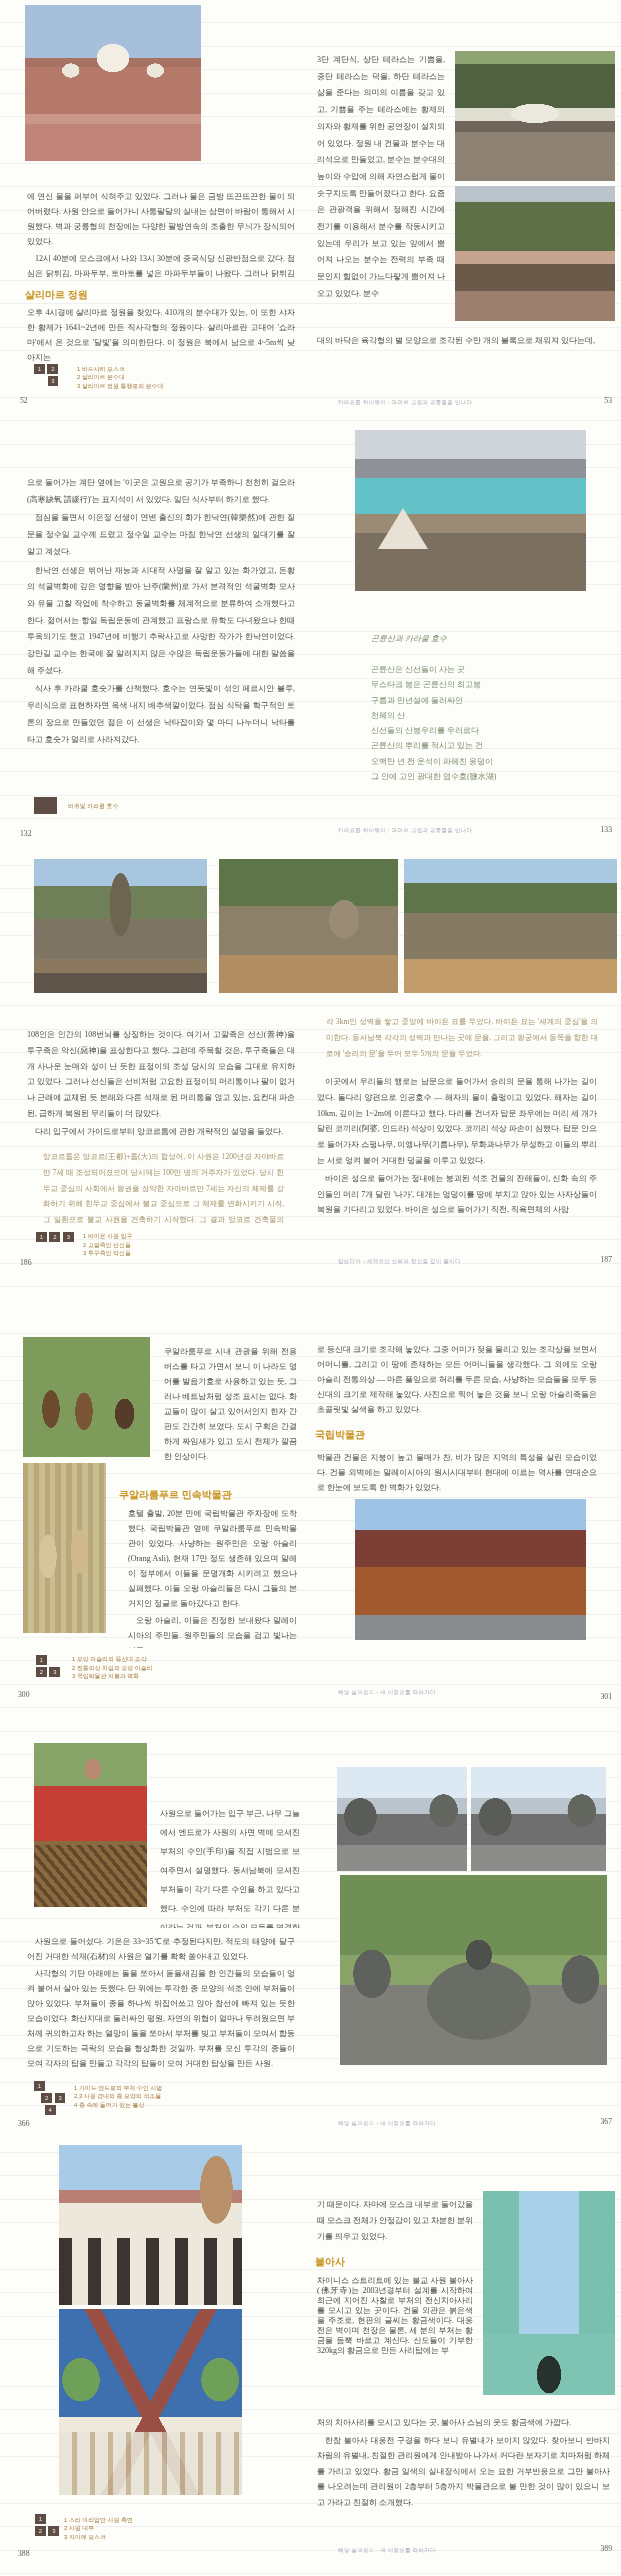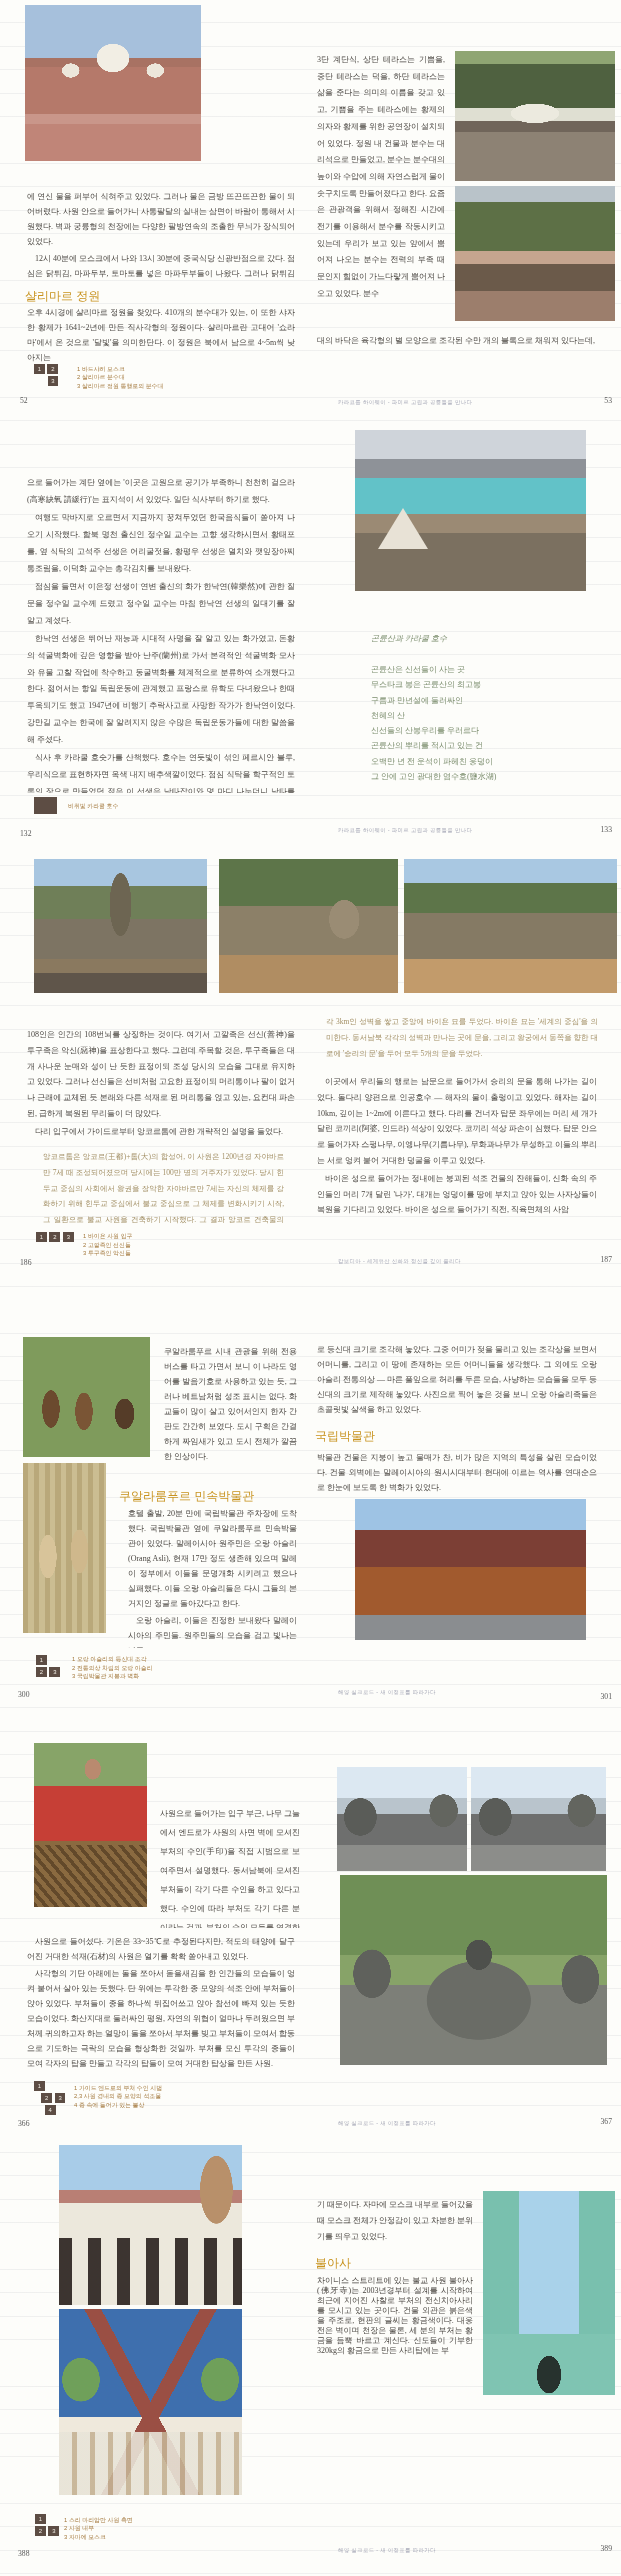--- a/index.html
+++ b/index.html
@@ -6,21 +6,21 @@
   #scan{position:relative;width:621px;height:2576px;margin:0 auto;background:#fdfdfa;
     background-image:repeating-linear-gradient(180deg, transparent 0 22.5px, rgba(120,125,140,.10) 22.5px 23.4px);
     font-family:"Liberation Serif",serif;overflow:hidden;}
   .spread{position:absolute;left:0;width:621px;}
   .photo{position:absolute;overflow:hidden;}
   .body{position:absolute;font-size:8px;line-height:15px;color:#4b4742;text-align:justify;overflow:hidden;}
   .body p{margin:2px;}
   .body p.ind{text-indent:8px;}
   .loose{line-height:16.7px;}
   .looser{line-height:15.8px;}
-  .h{position:absolute;font-family:"Liberation Sans",sans-serif;font-weight:normal;font-size:12px;color:#c8931f;}
+  .h{position:absolute;font-family:"Liberation Sans",sans-serif;font-weight:bold;font-size:10px;color:#c8931f;}
   .quote{position:absolute;font-size:7.5px;line-height:15.8px;color:#a39066;text-align:justify;overflow:hidden;}
   .poemtitle{position:absolute;font-style:italic;font-size:8px;color:#7b8d6d;}
   .poem{position:absolute;font-size:8px;color:#7b8d6d;}
   .poem div{height:15.3px;line-height:15.3px;}
   .caps{position:absolute;font-family:"Liberation Sans",sans-serif;}
   .sqwrap{position:absolute;left:0;top:0;}
   .sqrow{display:flex;margin-bottom:1.8px;}
   .sq{width:10.8px;height:10px;margin-right:2.7px;background:#5d4d44;color:#f3efe6;
       font-size:5.9px;line-height:10px;text-align:center;}
   .sq.off{margin-left:13.5px;}
@@ -138,21 +138,20 @@
     <div class="body" style="left:315px;top:331px;width:297px;height:16px">
       <p>대의 바닥은 육각형의 별 모양으로 조각된 수만 개의 블록으로 채워져 있다는데,</p>
     </div>
     <div class="footer" style="left:338px;top:399px">카라코룸 하이웨이 - 파미르 고원과 공룡들을 만나다</div>
     <div class="pnum r" style="left:576px;top:396px">53</div>
   </section>
 
   <section class="spread" style="top:430px;height:426px">
     <div class="body loose" style="left:25px;top:43px;width:272px;height:320px">
       <p>으로 들어가는 계단 옆에는 '이곳은 고원으로 공기가 부족하니 천천히 걸으라(高寒缺氧 請緩行)'는 표지석이 서 있었다. 일단 식사부터 하기로 했다.</p>
-      <p class="ind">여행도 막바지로 오르면서 지금까지 꿍쳐두었던 한국음식들이 쏟아져 나오기 시작했다. 함북 명천 출신인 정수일 교수는 고향 생각하시면서 황태포를, 옆 식탁의 고석주 선생은 어리굴젓을, 황평우 선생은 멸치와 깻잎장아찌 통조림을, 이덕화 교수는 총각김치를 보내왔다.</p>
       <p class="ind">점심을 들면서 이은정 선생이 연변 출신의 화가 한낙연(韓樂然)에 관한 질문을 정수일 교수께 드렸고 정수일 교수는 마침 한낙연 선생의 일대기를 잘 알고 계셨다.</p>
       <p class="ind">한낙연 선생은 뛰어난 재능과 시대적 사명을 잘 알고 있는 화가였고, 돈황의 석굴벽화에 깊은 영향을 받아 난주(蘭州)로 가서 본격적인 석굴벽화 모사와 유물 고찰 작업에 착수하고 동굴벽화를 체계적으로 분류하여 소개했다고 한다. 젊어서는 항일 독립운동에 관계했고 프랑스로 유학도 다녀왔으나 한때 투옥되기도 했고 1947년에 비행기 추락사고로 사망한 작가가 한낙연이었다. 강만길 교수는 한국에 잘 알려지지 않은 수많은 독립운동가들에 대한 말씀을 해 주셨다.</p>
       <p class="ind">식사 후 카라쿨 호숫가를 산책했다. 호수는 연둣빛이 섞인 페르시안 블루, 우리식으로 표현하자면 옥색 내지 배추색깔이었다. 점심 식탁을 학구적인 토론의 장으로 만들었던 젊은 이 선생은 낙타잡이와 몇 마디 나누더니 낙타를 타고 호숫가 멀리로 사라져갔다.</p>
 
     </div>
     <div class="caps" style="left:34px;top:367px;width:216px;height:18px">
       <span class="swatch"></span>
       <div class="caplines" style="left:34px;top:5.4px">
         <div>비취빛 카라쿨 호수</div>
       </div>
@@ -211,21 +210,21 @@
   </section>
 
   <section class="spread" style="top:1286px;height:430px">
     <div class="photo ph4a" style="left:23.4px;top:51px;width:127px;height:120px"></div>
     <div class="photo ph4b" style="left:23.4px;top:177px;width:83px;height:170px"></div>
     <div class="body" style="left:162px;top:56px;width:137px;height:137px">
       <p>쿠알라룸푸르 시내 관광을 위해 전용버스를 타고 가면서 보니 이 나라도 영어를 발음기호로 사용하고 있는 듯, 그러나 베트남처럼 성조 표시는 없다. 화교들이 많이 살고 있어서인지 한자 간판도 간간히 보였다. 도시 구획은 간결하게 짜임새가 있고 도시 전체가 깔끔한 인상이다.</p>
     </div>
     <div class="h" style="left:119px;top:202px">쿠알라룸푸르 민속박물관</div>
     <div class="body" style="left:126px;top:218px;width:173px;height:144px">
-      <p>호텔 출발, 20분 만에 국립박물관 주차장에 도착했다. 국립박물관 옆에 쿠알라룸푸르 민속박물관이 있었다. 말레이시아 원주민은 오랑 아슬리(Orang Asli), 현재 17만 정도 생존해 있으며 말레이 정부에서 이들을 문명개화 시키려고 했으나 실패했다. 이들 오랑 아슬리들은 다시 그들의 본거지인 정글로 돌아갔다고 한다.</p>
+      <p>호텔 출발, 20분 만에 국립박물관 주차장에 도착했다. 국립박물관 옆에 쿠알라룸푸르 민속박물관이 있었다. 사냥하는 원주민은 오랑 아슬리(Orang Asli), 현재 17만 정도 생존해 있으며 말레이 정부에서 이들을 문명개화 시키려고 했으나 실패했다. 이들 오랑 아슬리들은 다시 그들의 본거지인 정글로 돌아갔다고 한다.</p>
       <p class="ind">오랑 아슬리, 이들은 진정한 보내왔다 말레이시아의 주민들. 원주민들의 모습을 검고 빛나는 나무</p>
     </div>
     <div class="caps" style="left:36px;top:369px;width:252px;height:29px">
       <div class="sqwrap">
         <div class="sqrow">
             <span class="sq">1</span>
           </div>
         <div class="sqrow">
           <span class="sq">2</span>
           <span class="sq">3</span>
@@ -311,18 +310,22 @@
     <div class="pnum" style="left:18px;top:404px">388</div>
 
     <div class="body" style="left:315px;top:50px;width:160px;height:52px;line-height:16px">
       <p>기 때문이다. 자마에 모스크 내부로 들어갔을 때 모스크 전체가 안정감이 있고 차분한 분위기를 띄우고 있었다.</p>
     </div>
     <div class="h" style="left:315px;top:110px">불아사</div>
     <div class="body" style="left:315px;top:129px;width:160px;height:141px;line-height:10px">
       <p>차이니스 스트리트에 있는 불교 사원 불아사(佛牙寺)는 2003년경부터 설계를 시작하여 최근에 지어진 사찰로 부처의 전신치아사리를 모시고 있는 곳이다. 건물 외관은 붉은색을 주조로, 현판의 글씨는 황금색이다. 대웅전은 벽이며 천장은 물론, 세 분의 부처는 황금을 듬뿍 바르고 계신다. 신도들이 기부한 320kg의 황금으로 만든 사리탑에는 부</p>
     </div>
     <div class="photo ph6c" style="left:483px;top:46px;width:132px;height:204px"></div>
+    <div class="body" style="left:315px;top:268px;width:297px;height:95px;line-height:15.6px">
+      <p>처의 치아사리를 모시고 있다는 곳, 불아사 스님의 옷도 황금색에 가깝다.</p>
+      <p class="ind">한참 불아사 대웅전 구경을 하다 보니 유별내가 보이지 않았다. 찾아보니 반바지 차림의 유별내, 친절한 관리원에게 안내받아 나가서 커다란 보자기로 치마처럼 하체를 가리고 있었다. 황금 일색의 실내장식에서 오는 묘한 거부반응으로 그만 불아사를 나오려는데 관리원이 2층부터 5층까지 박물관으로 볼 만한 것이 많이 있으니 보고 가라고 친절히 소개했다.</p>
+    </div>
     <div class="footer" style="left:338px;top:402px">해양 실크로드 - 새 이정표를 따라가다</div>
     <div class="pnum r" style="left:576px;top:399px">389</div>
   </section>
 
 </div>
 
 
 </body></html>

